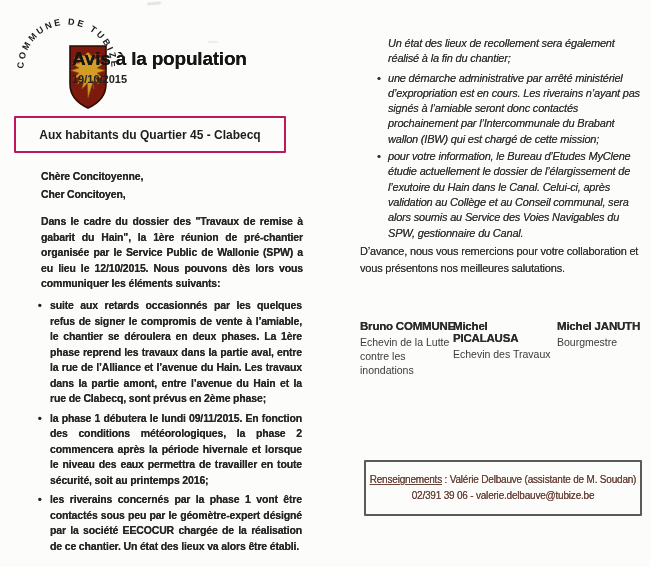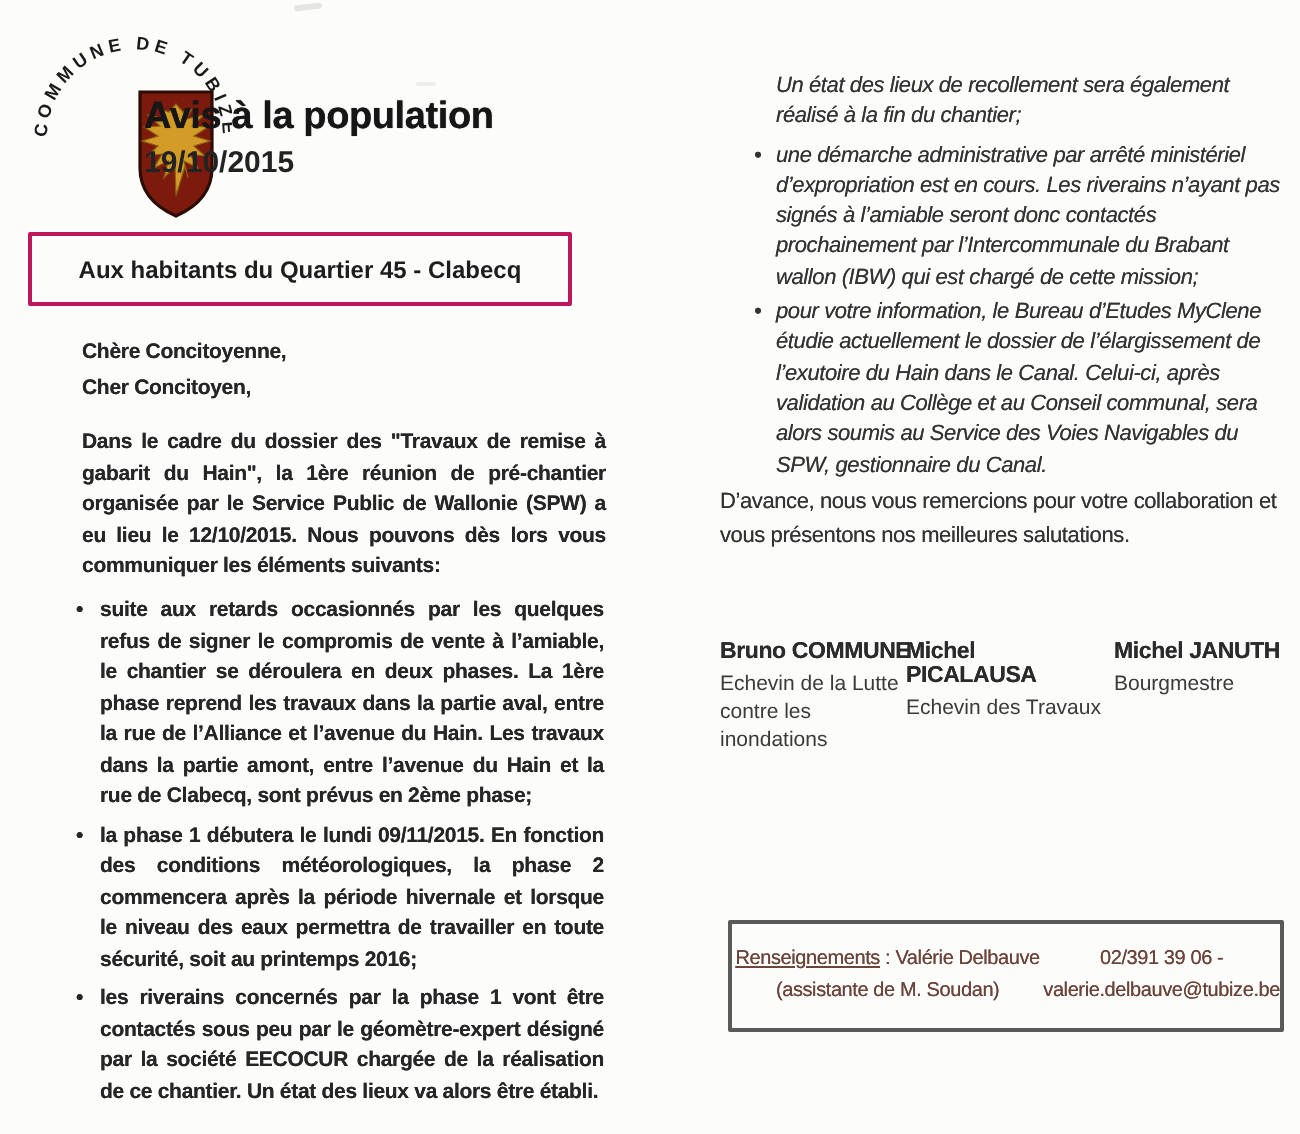--- a/index.html
+++ b/index.html
@@ -8,21 +8,21 @@
     background:#fcfcfb;
     font-family:"Liberation Sans", sans-serif;
     color:#2a2a2a;
   }
   
   .page-left{position:absolute;left:0;top:0;width:322px;height:567px;}
   .logo{position:absolute;left:12px;top:2px;width:104px;height:114px;}
   .header-block{position:absolute;left:72px;top:48px;width:250px;text-align:left;}
   .doc-title{font-size:19px;font-weight:700;color:#161616;letter-spacing:-0.2px;
              text-shadow:0 0 .4px #161616;}
-  .doc-date{font-size:15px;font-weight:700;color:#222;margin-top:3px;}
+  .doc-date{font-size:11px;font-weight:700;color:#222;margin-top:3px;}
   .recipient-box{
     position:absolute;left:14px;top:116px;width:268px;height:33px;
     border:2px solid #be185d;border-radius:1px;
     display:flex;align-items:center;justify-content:center;
     font-size:12px;font-weight:700;color:#1d1d1d;
   }
   .left-body{font-size:10.5px;font-weight:600;color:#262626;letter-spacing:-0.15px;
              text-shadow:0 0 .3px #3a3a3a;}
   .salutation{position:absolute;left:41px;top:167px;line-height:18px;white-space:pre-line;}
   .intro{position:absolute;left:41px;top:214px;width:262px;line-height:15.5px;
@@ -47,21 +47,21 @@
   .sig{position:absolute;top:0;}
   .sig-1{left:15px;width:96px;}
   .sig-2{left:108px;width:102px;}
   .sig-3{left:212px;width:92px;}
   .sig-name{font-size:11.5px;font-weight:700;color:#2b2b2b;letter-spacing:-0.2px;
             text-shadow:0 0 .3px #2b2b2b;}
   .sig-role{font-size:10.5px;color:#3a3a3a;line-height:14px;margin-top:3px;white-space:pre-line;}
   .info-box{
     position:absolute;left:19px;top:460px;width:274px;height:52px;
     border:2px solid #5a5a5a;border-radius:1px;
-    display:flex;flex-direction:row;align-items:center;justify-content:center;
+    display:flex;flex-direction:column;align-items:center;justify-content:center;
     text-align:center;font-size:10px;letter-spacing:-0.2px;
     color:#6b443a;text-shadow:0 0 .3px #6b443a;line-height:16px;
   }
   .info-label{text-decoration:underline;}
   
   .smudge{position:absolute;background:#c9c9c6;opacity:.45;border-radius:2px;}
   .smudge-a{left:147px;top:2px;width:14px;height:3px;transform:rotate(-6deg);}
   .smudge-b{left:208px;top:41px;width:10px;height:2px;opacity:.3;}
 </style>
 </head>

